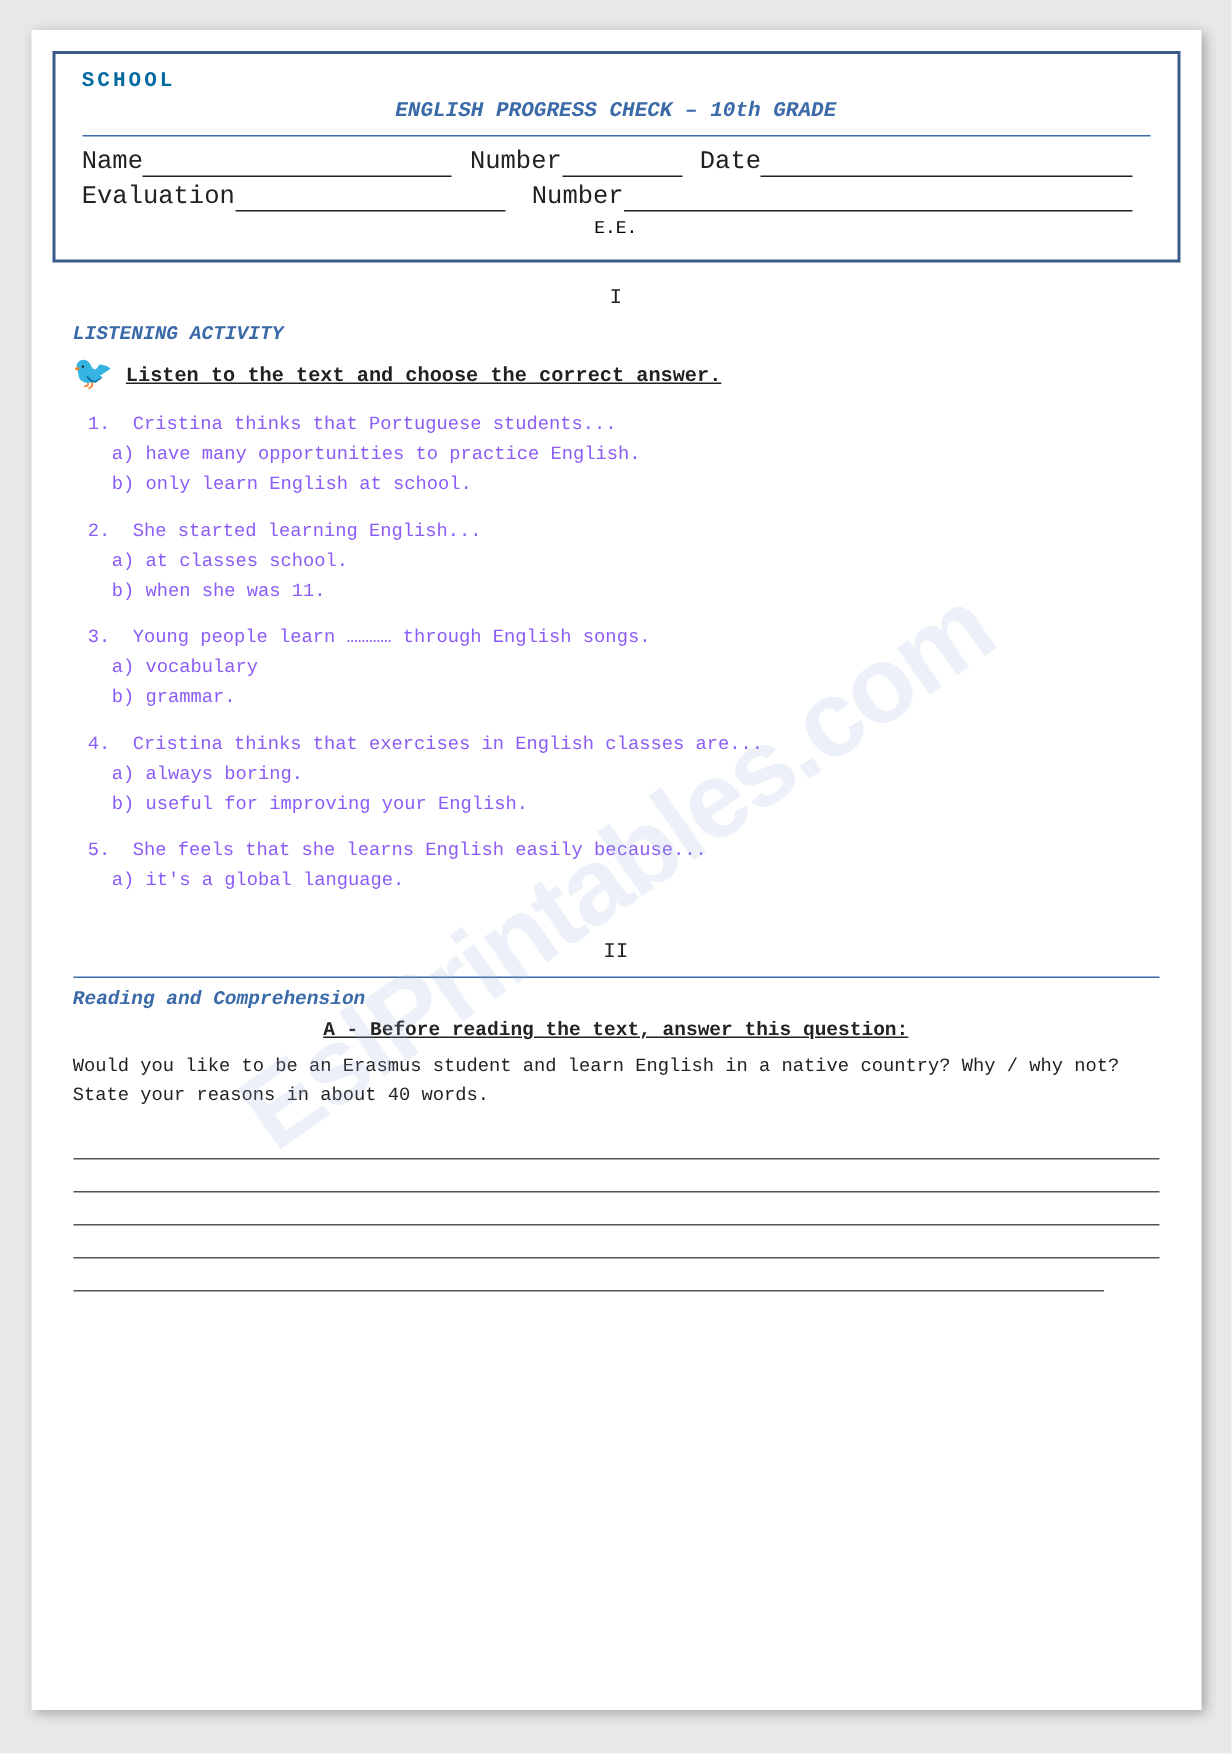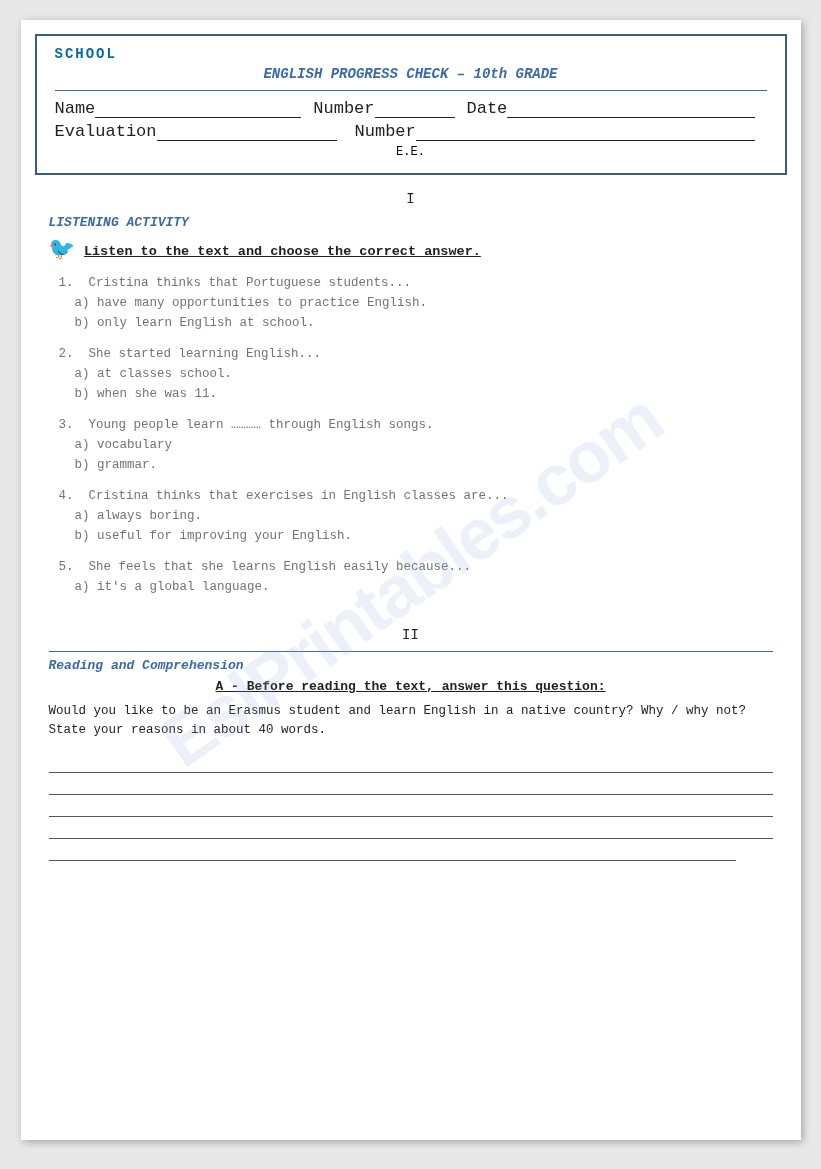--- a/index.html
+++ b/index.html
@@ -118,21 +118,21 @@
     }
     .questions-list {
       list-style: none;
       padding: 0;
       margin: 0 0 0 10px;
     }
     .question-item {
       margin-bottom: 14px;
       font-size: 12.5px;
       font-family: 'Courier New', Courier, monospace;
-      color: #737373;
+      color: #8b5cf6;
     }
     .question-text {
       margin-bottom: 3px;
     }
     .answer-option {
       margin-left: 16px;
       line-height: 1.6;
     }
     .section-divider {
       border: none;

